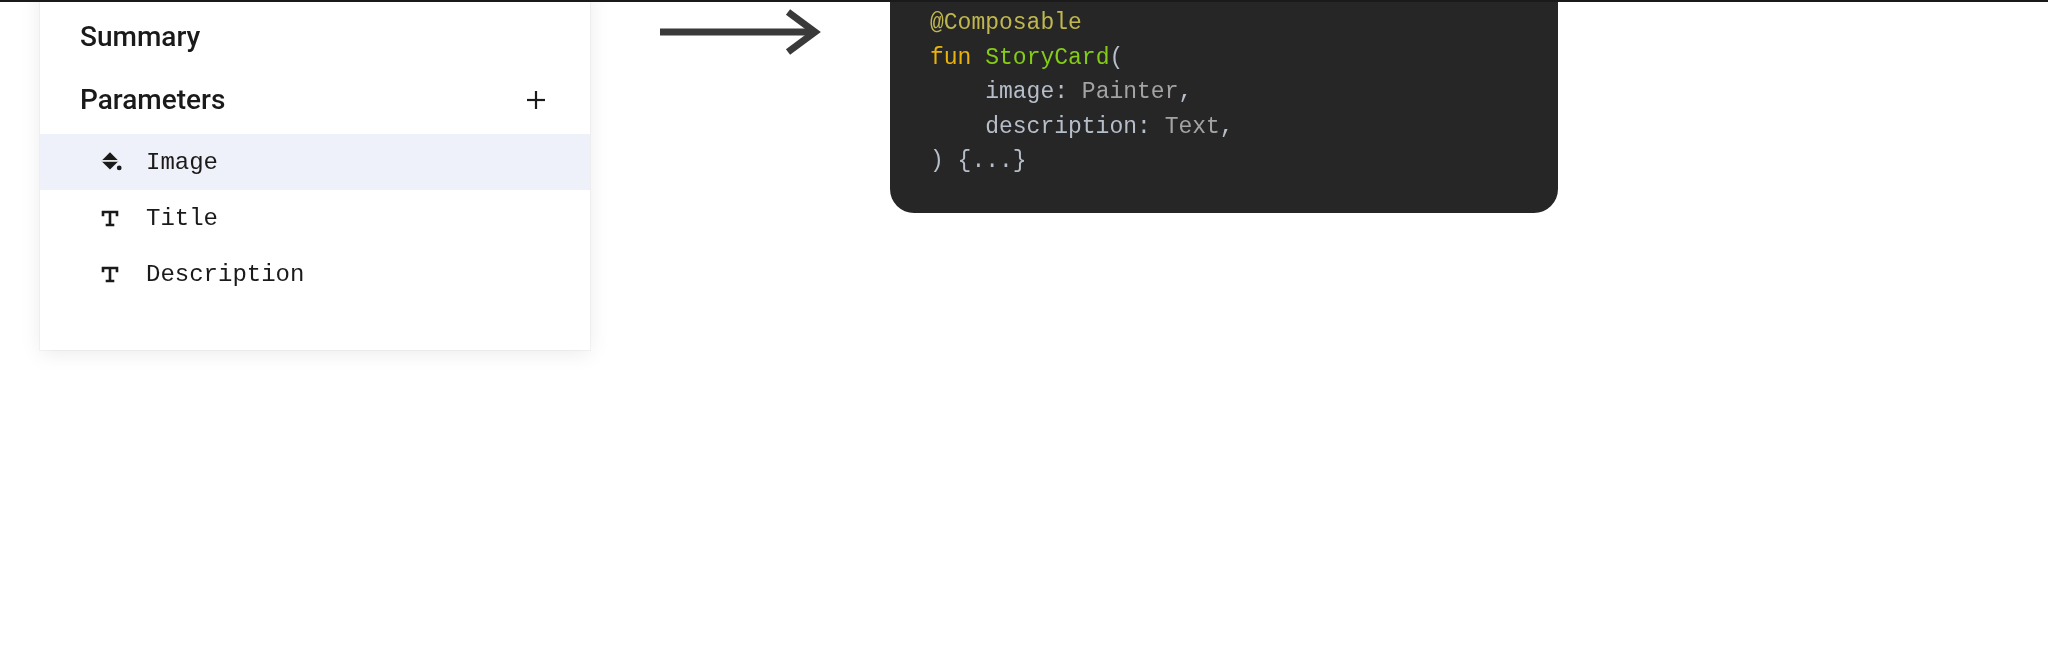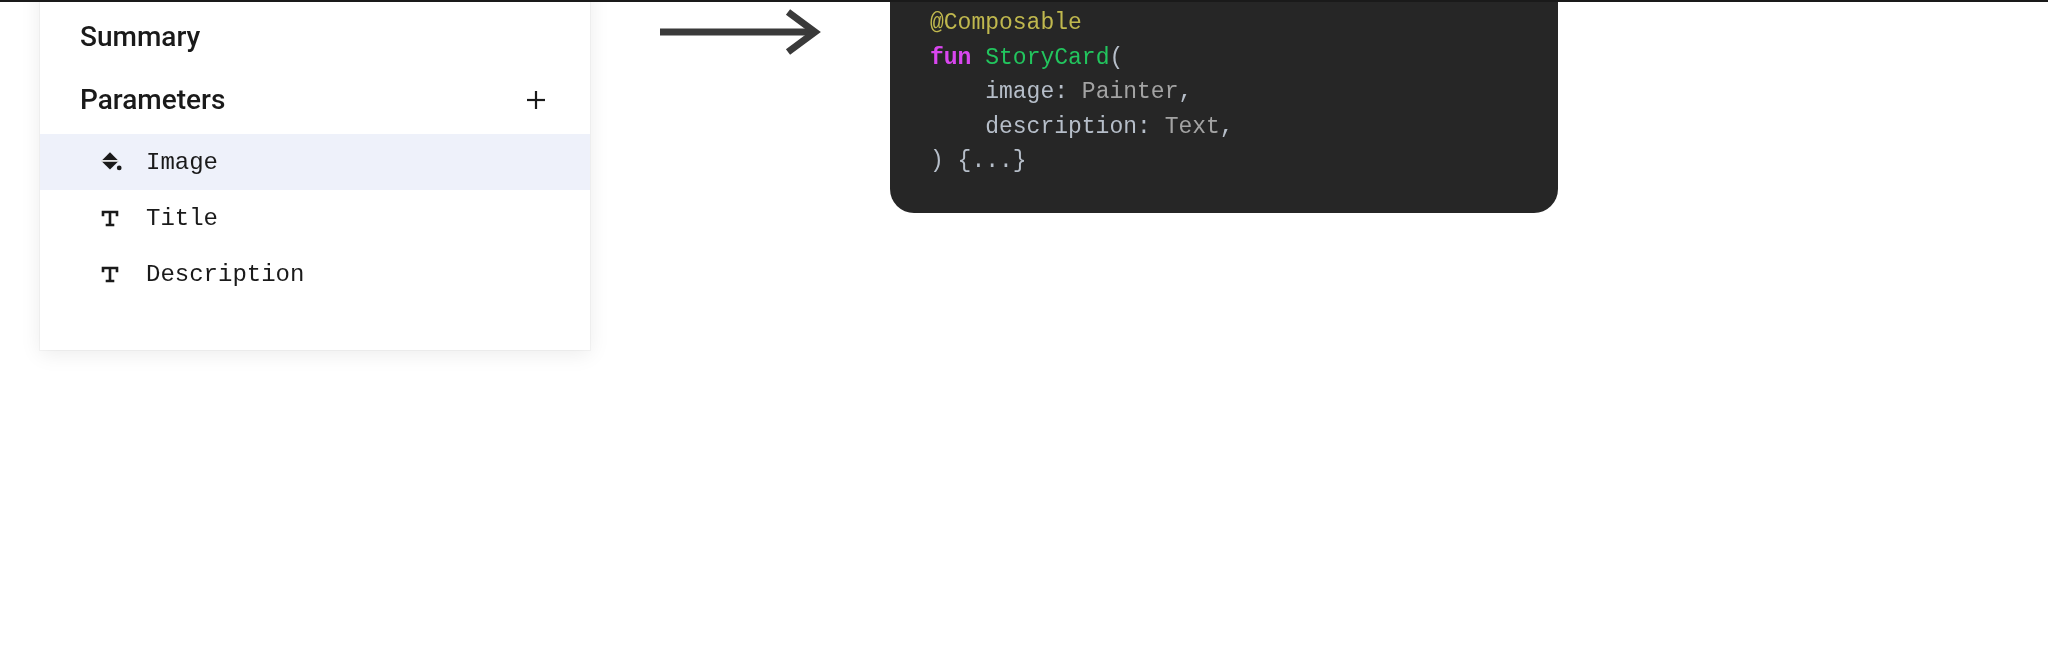--- a/index.html
+++ b/index.html
@@ -87,22 +87,22 @@
       border-radius: 24px;
       padding: 34px 40px;
       font-family: "SFMono-Regular", Consolas, "Liberation Mono", Menlo, monospace;
       font-size: 23px;
       line-height: 1.5;
       color: #b6bec9;
       width: 668px;
       margin-top: -30px;
     }
     .tok-annotation { color: #c0b84e; }
-    .tok-keyword    { color: #d946ef; font-weight: bold; }
-    .tok-funcname   { color: #22c55e; }
+    .tok-keyword    { color: #eab308; }
+    .tok-funcname   { color: #84cc16; }
     .tok-delim      { color: #b6bec9; }
     .tok-param      { color: #b6bec9; }
     .tok-type       { color: #a3a3a3; }
     .code-indent1 { padding-left: 4ch; display:inline-block; }
     .code-line { white-space: pre; }
   </style>
 </head>
 <body>
 
 <div class="container">

